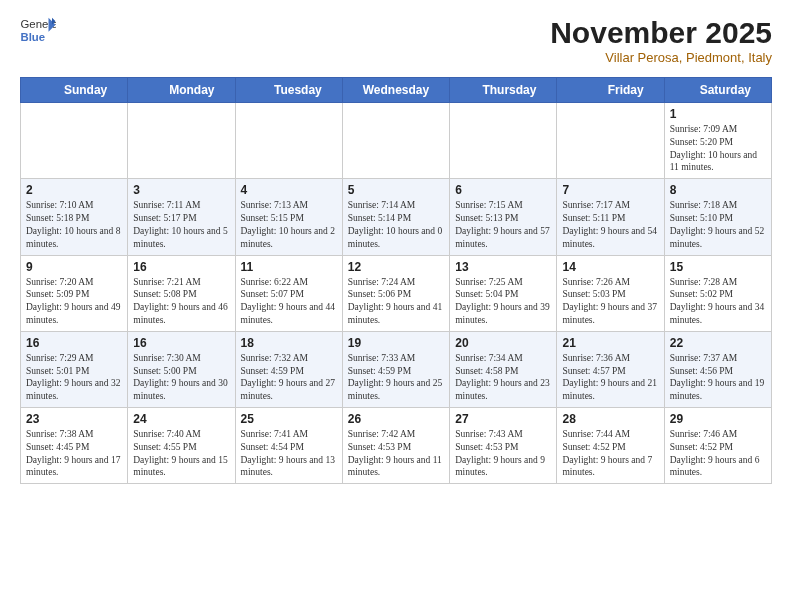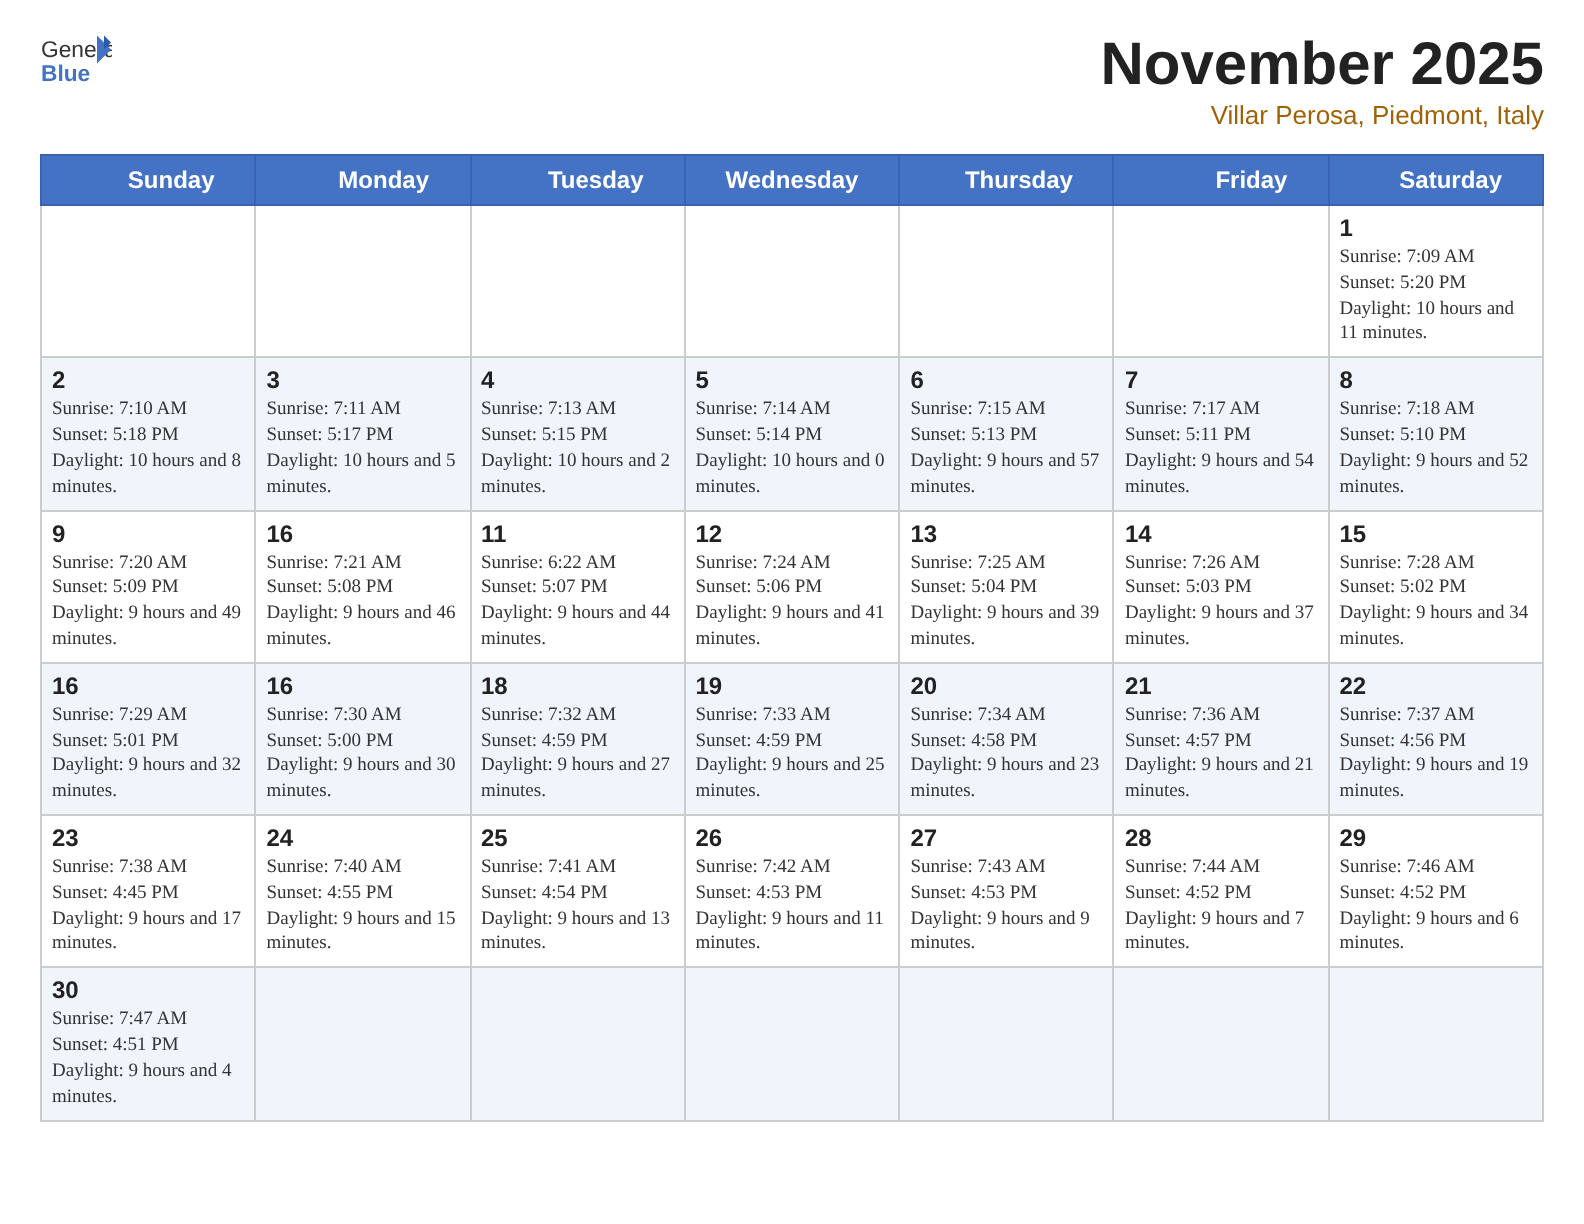--- a/index.html
+++ b/index.html
@@ -306,29 +306,15 @@
 Sunset: 4:52 PM
 Daylight: 9 hours and 7 minutes.</div>
           </td>
           <td>
             <span class="day-number">29</span>
             <div class="day-info">Sunrise: 7:46 AM
 Sunset: 4:52 PM
 Daylight: 9 hours and 6 minutes.</div>
           </td>
         </tr>
-        <tr>
-          <td>
-            <span class="day-number">30</span>
-            <div class="day-info">Sunrise: 7:47 AM
-Sunset: 4:51 PM
-Daylight: 9 hours and 4 minutes.</div>
-          </td>
-          <td class="empty-cell"></td>
-          <td class="empty-cell"></td>
-          <td class="empty-cell"></td>
-          <td class="empty-cell"></td>
-          <td class="empty-cell"></td>
-          <td class="empty-cell"></td>
-        </tr>
       </tbody>
   </table>
 </div>
 
 </body></html>

